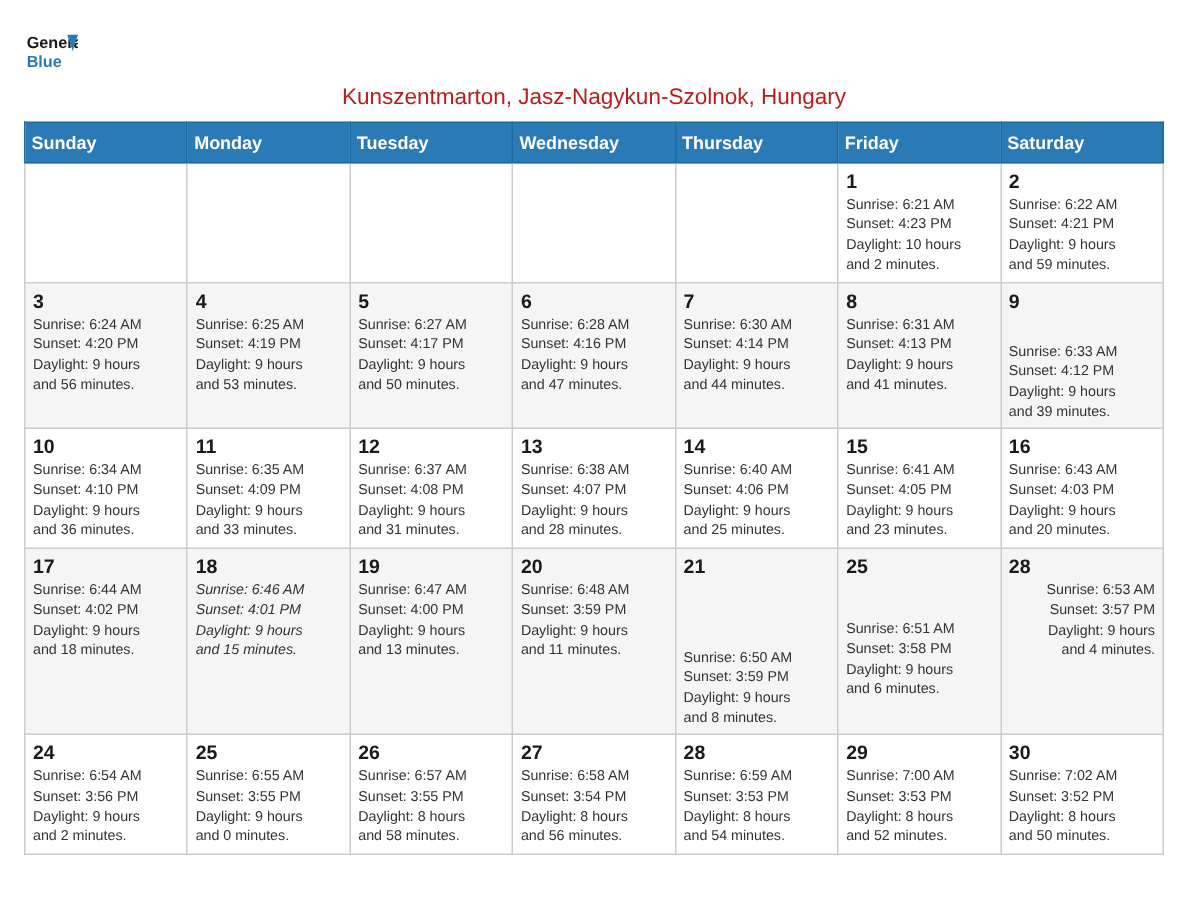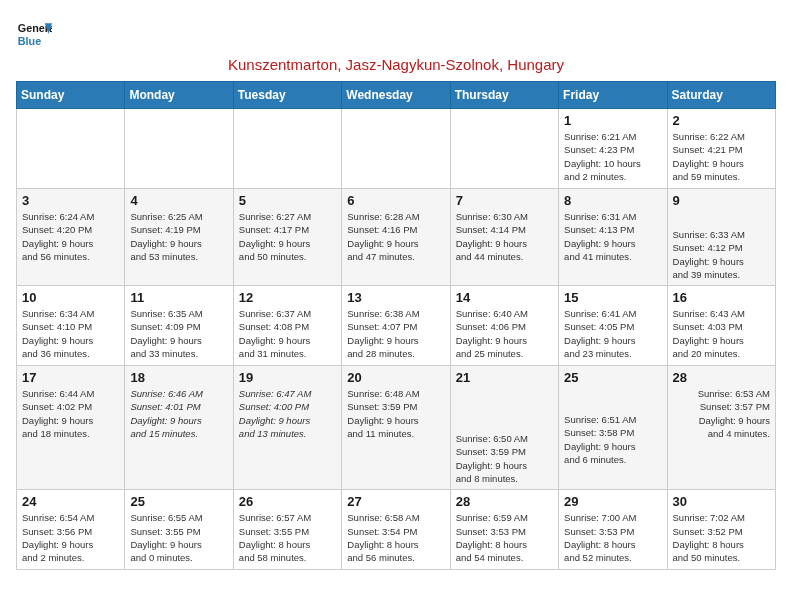--- a/index.html
+++ b/index.html
@@ -238,21 +238,21 @@
         </td>
         <td>
           <span class="day-num">18</span>
           <div class="day-info" style="white-space: pre-line; font-style: italic;">Sunrise: 6:46 AM
 Sunset: 4:01 PM
 Daylight: 9 hours
 and 15 minutes.</div>
         </td>
         <td>
           <span class="day-num">19</span>
-          <div class="day-info" style="white-space: pre-line; font-style: italic;">Sunrise: 6:47 AM
+          <div class="day-info" style="white-space: pre-line;">Sunrise: 6:47 AM
 Sunset: 4:00 PM
 Daylight: 9 hours
 and 13 minutes.</div>
         </td>
         <td>
           <span class="day-num">20</span>
           <div class="day-info" style="white-space: pre-line;">Sunrise: 6:48 AM
 Sunset: 3:59 PM
 Daylight: 9 hours
 and 11 minutes.</div>

